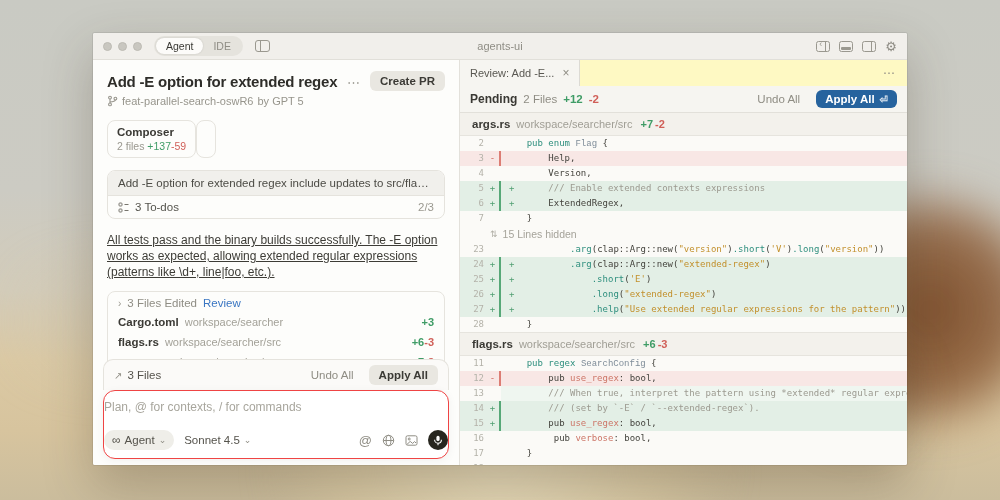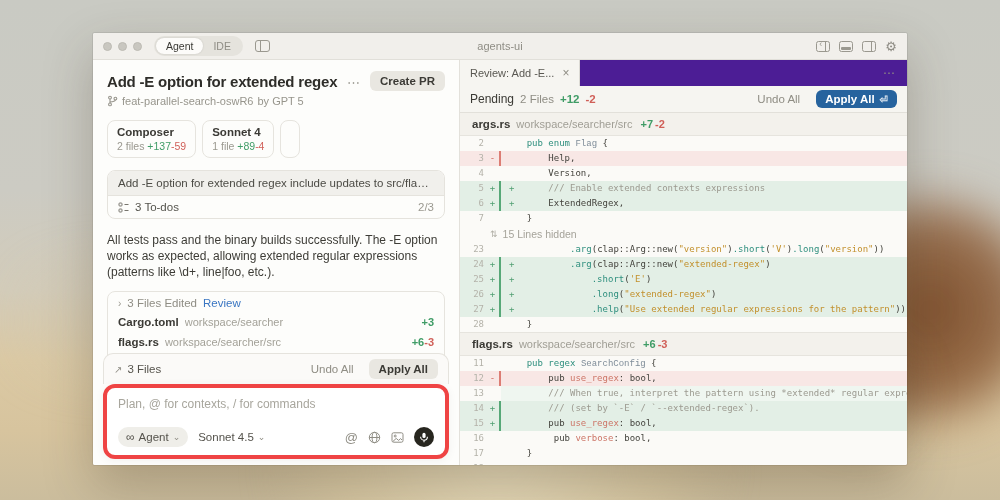--- a/index.html
+++ b/index.html
@@ -32,64 +32,64 @@
 
   .main { flex:1; display:flex; min-height:0; }
 
   
   .left { width:367px; flex:0 0 367px; border-right:1px solid #e3e1db; position:relative; background:#fdfdfb; padding:11px 14px 0; overflow:hidden; }
   .lhead { display:flex; align-items:center; }
   .ltitle { font-size:15px; font-weight:700; color:#2e2d29; letter-spacing:-.2px; flex:1; }
   .more-dots { color:#8f8d85; font-size:13px; margin:2px 10px 0 6px; }
   .btn-gray { background:#e9e7e1; border-radius:6px; padding:4px 10px; font-size:11.5px; font-weight:600; color:#3b3a35; white-space:nowrap; }
   .branch-row { display:flex; align-items:center; gap:4px; margin-top:4px; font-size:11px; color:#97958c; }
-  .cards { display:flex; gap:6px; margin-top:13px; }
+  .cards { display:flex; gap:0; margin-top:13px; }
   .card { border:1px solid #e6e4de; border-radius:8px; padding:5px 9px; background:#fdfdfb; min-width:0; }
   .card.sel { border:1.5px solid #94928a; background:#f3f2ee; }
   .card-name { font-size:11.5px; font-weight:600; color:#3b3a35; white-space:nowrap; }
   .card-sub { font-size:10.5px; color:#9a988f; margin-top:2px; white-space:nowrap; }
   .card-sliver { flex:0 0 10px; border:1px solid #e6e4de; border-radius:8px; margin-right:-16px; }
   .g { color:#3f9c66; } .r { color:#d05f58; }
   .task-box { border:1px solid #e5e3dd; border-radius:8px; margin-top:12px; overflow:hidden; }
   .task-prompt { background:#f1f0ec; border-bottom:1px solid #e5e3dd; padding:6px 10px; font-size:11.5px; color:#4c4b45; white-space:nowrap; overflow:hidden; text-overflow:ellipsis; }
   .task-todos { display:flex; align-items:center; padding:5px 10px; font-size:11.5px; color:#55544d; gap:6px; }
   .task-progress { margin-left:auto; color:#9a988f; }
-  .para { margin-top:13px; font-size:12px; line-height:16px; color:#3d3c36; }
+  .para { margin-top:13px; font-size:12px; line-height:16px; color:#3d3c36;text-decoration:underline; }
   .files-card { border:1px solid #e6e4de; border-radius:8px; margin-top:11px; }
   .fc-head { display:flex; gap:6px; padding:5px 10px 3px; font-size:11.5px; color:#8f8d84; align-items:center; }
   .fc-caret { font-size:10px; color:#9a988f; }
   .fc-review { color:#3a76c2; }
   .fc-row { display:flex; gap:6px; padding:4px 10px; font-size:11.5px; align-items:baseline; }
   .fc-name { font-weight:600; color:#3b3a35; }
   .fc-path { color:#a3a198; font-size:11px; flex:1; white-space:nowrap; overflow:hidden; text-overflow:ellipsis; }
   .fc-diff { font-size:11px; font-weight:600; white-space:nowrap; }
   .lbottom { position:absolute; left:10px; right:10px; bottom:6px; }
   .apply-bar { border:1px solid #e5e3dd; border-bottom:none; border-radius:10px 10px 0 0; background:#fbfaf8; display:flex; align-items:center; padding:5px 10px; gap:5px; }
   .ab-label { font-size:11.5px; color:#55534c; }
   .ab-arrow { font-size:10px; color:#8f8d84; }
   .ab-undo { margin-left:auto; font-size:11.5px; color:#8f8d84; margin-right:10px; }
-  .composer { border:4px solid #ef4444; border-radius:12px; background:#ffffff; box-shadow:0 2px 10px rgba(0,0,0,.05); padding:9px 11px 8px; position:relative; }
+  .composer { border:1px solid #ef4444; border-radius:12px; background:#ffffff; box-shadow:0 2px 10px rgba(0,0,0,.05); padding:9px 0 8px; position:relative; }
   .placeholder { font-size:12px; color:#a8a69d; }
   .comp-row { display:flex; align-items:center; margin-top:16px; }
   .pill { display:flex; align-items:center; gap:4px; background:#efeee9; border-radius:13px; padding:3px 8px; font-size:11.5px; color:#55534c; }
   .pill .inf { font-size:12px; color:#55534c; }
   .chev-d { font-size:9px; color:#8f8d84; }
   .model { display:flex; align-items:center; gap:4px; margin-left:10px; font-size:11.5px; color:#55534c; }
   .comp-icons { margin-left:auto; display:flex; align-items:center; gap:10px; }
   .ci { color:#8f8d84; font-size:13px; display:flex; align-items:center; }
   .mic-btn { width:20px; height:20px; border-radius:50%; background:#27261f; display:flex; align-items:center; justify-content:center; }
 
   
   .right { flex:1; display:flex; flex-direction:column; background:#fbfaf7; min-width:0; }
-  .tabbar { height:26px; background:#4c1d95; display:flex; align-items:stretch; flex:0 0 auto; }
+  .tabbar { height:26px; background:#fef9c3; display:flex; align-items:stretch; flex:0 0 auto; }
   .tab { background:#f6f5f1; display:flex; align-items:center; padding:0 10px; font-size:11px; color:#5a5852; gap:8px; border-right:1px solid #dcdad4; }
   .tab-close { color:#8f8d84; font-size:12px; }
   .tab-more { margin-left:auto; align-self:center; color:#8f8d84; font-size:12px; padding-right:12px; }
   .pending { height:27px; background:#f6f5f1; border-bottom:1px solid #e2e0da; display:flex; align-items:center; padding:0 10px; gap:6px; flex:0 0 auto; }
-  .pend-label { font-size:12px; font-weight:400; color:#3a3934; }
+  .pend-label { font-size:12px; font-weight:700; color:#3a3934; }
   .pend-files { font-size:11.5px; color:#8f8d84; }
   .pend-diff { font-size:11.5px; font-weight:600; }
   .pend-undo { margin-left:auto; font-size:11.5px; color:#8f8d84; margin-right:10px; }
   .btn-blue { background:#26639e; color:#fff; border-radius:6px; padding:3px 9px; font-size:11.5px; font-weight:600; display:flex; gap:5px; align-items:center; }
   .btn-blue .ret { font-size:10px; opacity:.85; }
   .diff-scroll { flex:1; overflow:hidden; }
   .file-head { display:flex; gap:6px; align-items:baseline; background:#f3f1ec; border-top:1px solid #e6e4de; border-bottom:1px solid #e6e4de; padding:5px 12px; }
   .file-head:first-child { border-top:none; }
   .fh-name { font-size:11.5px; font-weight:700; color:#3b3a35; }
   .fh-path { font-size:11px; color:#a09e95; }
@@ -170,24 +170,20 @@
             </g>
           </svg>
         <span>feat-parallel-search-oswR6</span>
         <span>by GPT 5</span>
       </div>
 
       <div class="cards">
         <div class="card">
           <div class="card-name">Composer</div>
           <div class="card-sub"><span>2 files</span> <span class="g">+137</span><span class="r">-59</span></div>
-        </div>
-        <div class="card">
-          <div class="card-name">Sonnet 4</div>
-          <div class="card-sub"><span>1 file</span> <span class="g">+89</span><span class="r">-4</span></div>
         </div>
         <div class="card card-sliver"></div>
       </div>
 
       <div class="task-box">
         <div class="task-prompt">Add -E option for extended regex include updates to src/flags.rs, src/arg...</div>
         <div class="task-todos">
           <svg class="sico" width="11" height="11" viewBox="0 0 11 11">
               <g fill="none" stroke="#77756d" stroke-width="1">
                 <rect x="1" y="1" width="3" height="3" rx="0.8"></rect>

